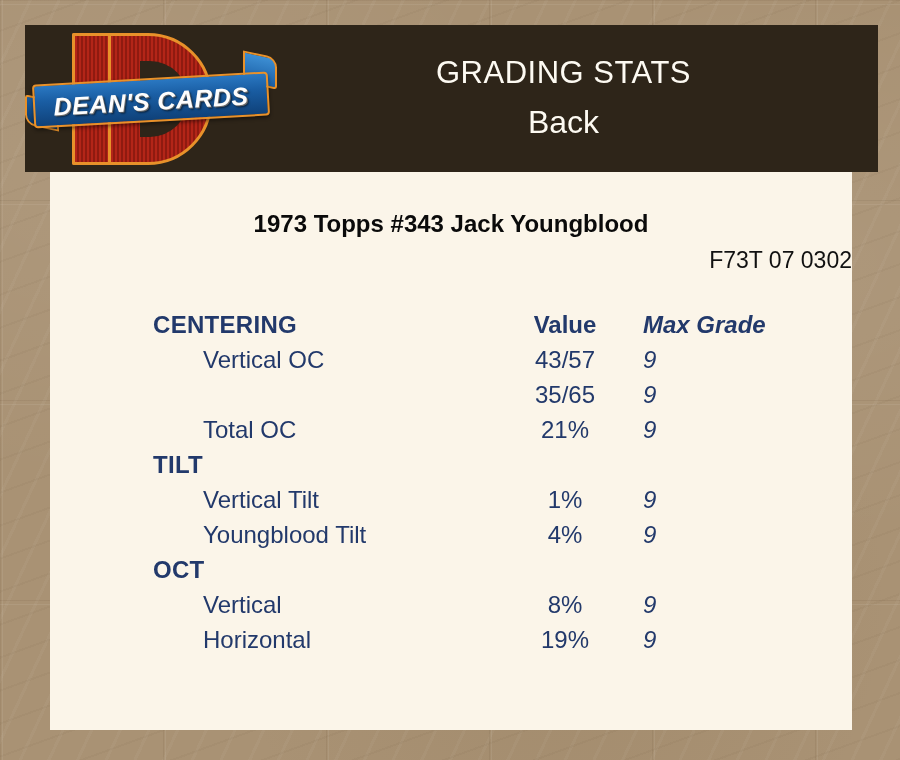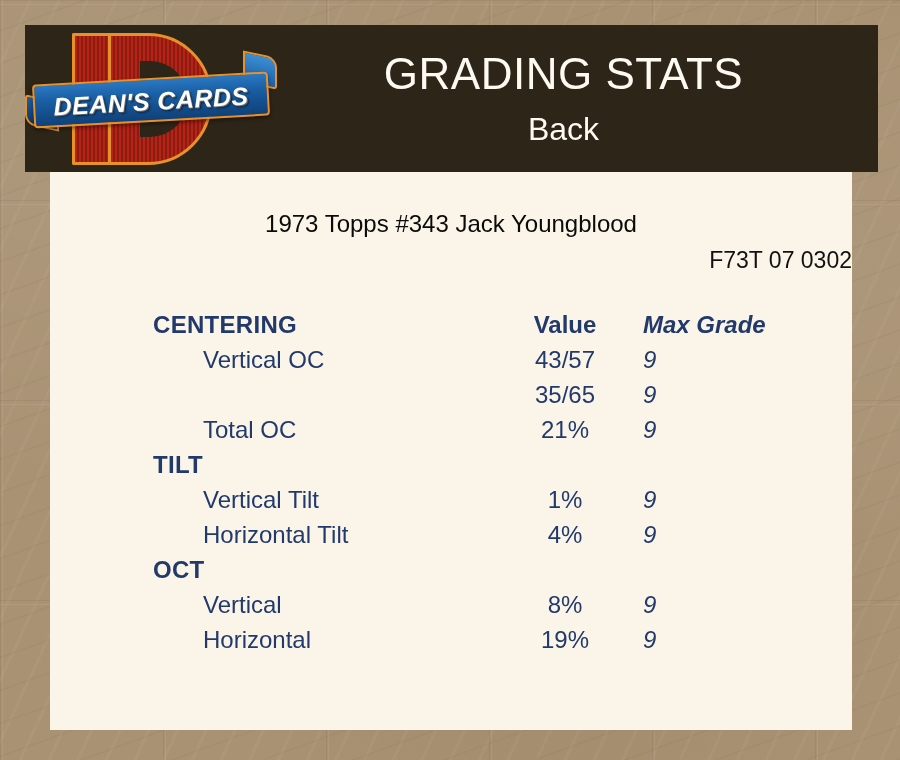--- a/index.html
+++ b/index.html
@@ -118,36 +118,36 @@
     z-index:5;
   }
 
   .header-titles{
     flex:1 1 auto;
     text-align:center;
     padding-right:28px;
     color:#fdfaf2;
   }
   .header-titles .t-main{
-    font-size:44px; font-weight:400; letter-spacing:.5px; line-height:1.05;
+    font-size:31px; font-weight:400; letter-spacing:.5px; line-height:1.05;
   }
   .header-titles .t-sub{
     font-size:32px; font-weight:400; margin-top:16px; line-height:1.05;
   }
 
   
   .panel{
     position:absolute; left:50px; top:172px; width:802px; height:558px;
     background:#fbf5e9;
     z-index:2;
   }
 
   .card-title{
     text-align:center;
-    font-size:24px; font-weight:normal; color:#0a0a0a;
+    font-size:24px; font-weight:bold; color:#0a0a0a;
     margin-top:38px;
   }
   .card-serial{
     text-align:right;
     font-size:23px; font-weight:400; color:#111;
     margin-top:9px;
   }
 
   .stats{
     margin-top:33px;
@@ -238,21 +238,21 @@
 
     <div class="row section">
       <span class="lbl">TILT</span>
     </div>
     <div class="row item">
       <span class="lbl">Vertical Tilt</span>
       <span class="val">1%</span>
       <span class="grd">9</span>
     </div>
     <div class="row item">
-      <span class="lbl">Horizontal Tilt</span>
+      <span class="lbl">Youngblood Tilt</span>
       <span class="val">4%</span>
       <span class="grd">9</span>
     </div>
 
     <div class="row section">
       <span class="lbl">OCT</span>
     </div>
     <div class="row item">
       <span class="lbl">Vertical</span>
       <span class="val">8%</span>

